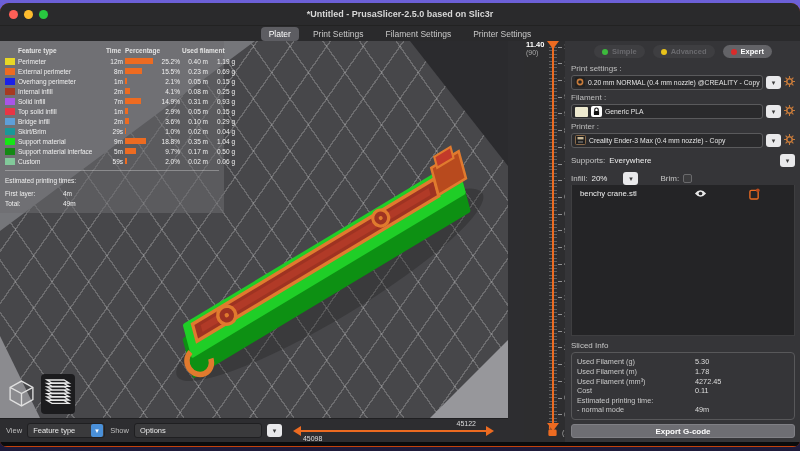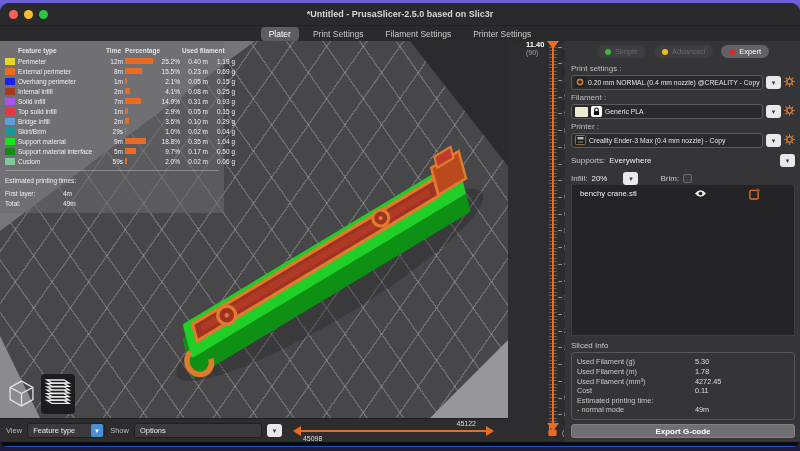--- a/index.html
+++ b/index.html
@@ -1,19 +1,19 @@
 <!DOCTYPE html>
 <html><head>
 <meta charset="utf-8">
 <style>
   * { margin:0; padding:0; box-sizing:border-box; }
   html,body { width:800px; height:451px; overflow:hidden; }
   body { font-family:"Liberation Sans", sans-serif; background:linear-gradient(180deg,#6C60D8 0%,#4A3F9E 45%,#1E1A3A 100%); position:relative; }
 
-  .window { position:absolute; top:3px; left:0; right:0; bottom:4px; background:#1d4ed8; border-radius:9px 9px 7px 7px; overflow:hidden; }
+  .window { position:absolute; top:3px; left:0; right:0; bottom:4px; background:#c2410c; border-radius:9px 9px 7px 7px; overflow:hidden; }
 
   
   .titlebar { height:23px; background:#2A2A2C; position:relative; display:flex; align-items:center; justify-content:center; border-bottom:1px solid #222; }
   .traffic { position:absolute; left:9px; top:7px; display:flex; gap:6px; }
   .traffic span { width:9px; height:9px; border-radius:50%; display:block; }
   .t-red{background:#FF5F57}.t-yel{background:#FEBC2E}.t-grn{background:#28C840}
   .title { font-size:9px; color:#D8D8D8; font-weight:bold; }
 
   
   .tabbar { height:15px; background:#2A2A2C; display:flex; align-items:center; justify-content:center; gap:6px; }
@@ -80,21 +80,21 @@
   .vlabels { position:absolute; left:34px; top:3px; height:374px; display:flex; flex-direction:column; justify-content:space-between; }
   .vtick { font-size:6.3px; color:#A0A0A0; display:flex; align-items:center; gap:2px; line-height:6px; white-space:nowrap; }
   .vtick i { display:block; width:4px; height:1px; background:#909092; }
   .botlayer { position:absolute; left:38px; top:388px; font-size:7px; color:#A8A8A8; }
   .striplock { position:absolute; left:23px; bottom:1px; }
   .stripgear { position:absolute; right:3px; bottom:2px; }
 
   
   .panel { position:absolute; left:565px; top:0; width:235px; height:401px; background:#353538; padding:2px 5px 0 6px; display:flex; flex-direction:column; font-size:8px; color:#C6C6C6; }
   .modes { display:flex; justify-content:center; gap:8px; margin:2px 0 3px 0; }
-  .mode { display:flex; align-items:center; gap:4px; background:#3E3E41; border-radius:7px; padding:2px 8px; font-size:7.5px; color:#6A6A6E; font-weight:normal; }
+  .mode { display:flex; align-items:center; gap:4px; background:#3E3E41; border-radius:7px; padding:2px 8px; font-size:7.5px; color:#6A6A6E; font-weight:bold; }
   .mode.active { background:#636367; color:#FFF; }
   .mdot { width:6px; height:6px; border-radius:50%; }
   .plabel { margin:3px 0 2px 0; color:#BFBFBF; }
   .crow { display:flex; align-items:center; gap:3px; }
   .combo { flex:1; height:15px; background:#2A2A2C; border:1px solid #5A5A5C; border-radius:3px; display:flex; align-items:center; gap:3px; padding:0 3px; color:#E5E5E5; font-size:6.8px; white-space:nowrap; overflow:hidden; }
   .suprow { display:flex; align-items:center; gap:4px; margin-top:6px; }
   .suprow .val { color:#ECECEC; }
   .sp { flex:1; }
   .infrow { display:flex; align-items:center; gap:4px; margin-top:5px; }
   .chk { width:9px; height:9px; background:#3C3C3E; border:1px solid #6A6A6C; border-radius:2px; }

